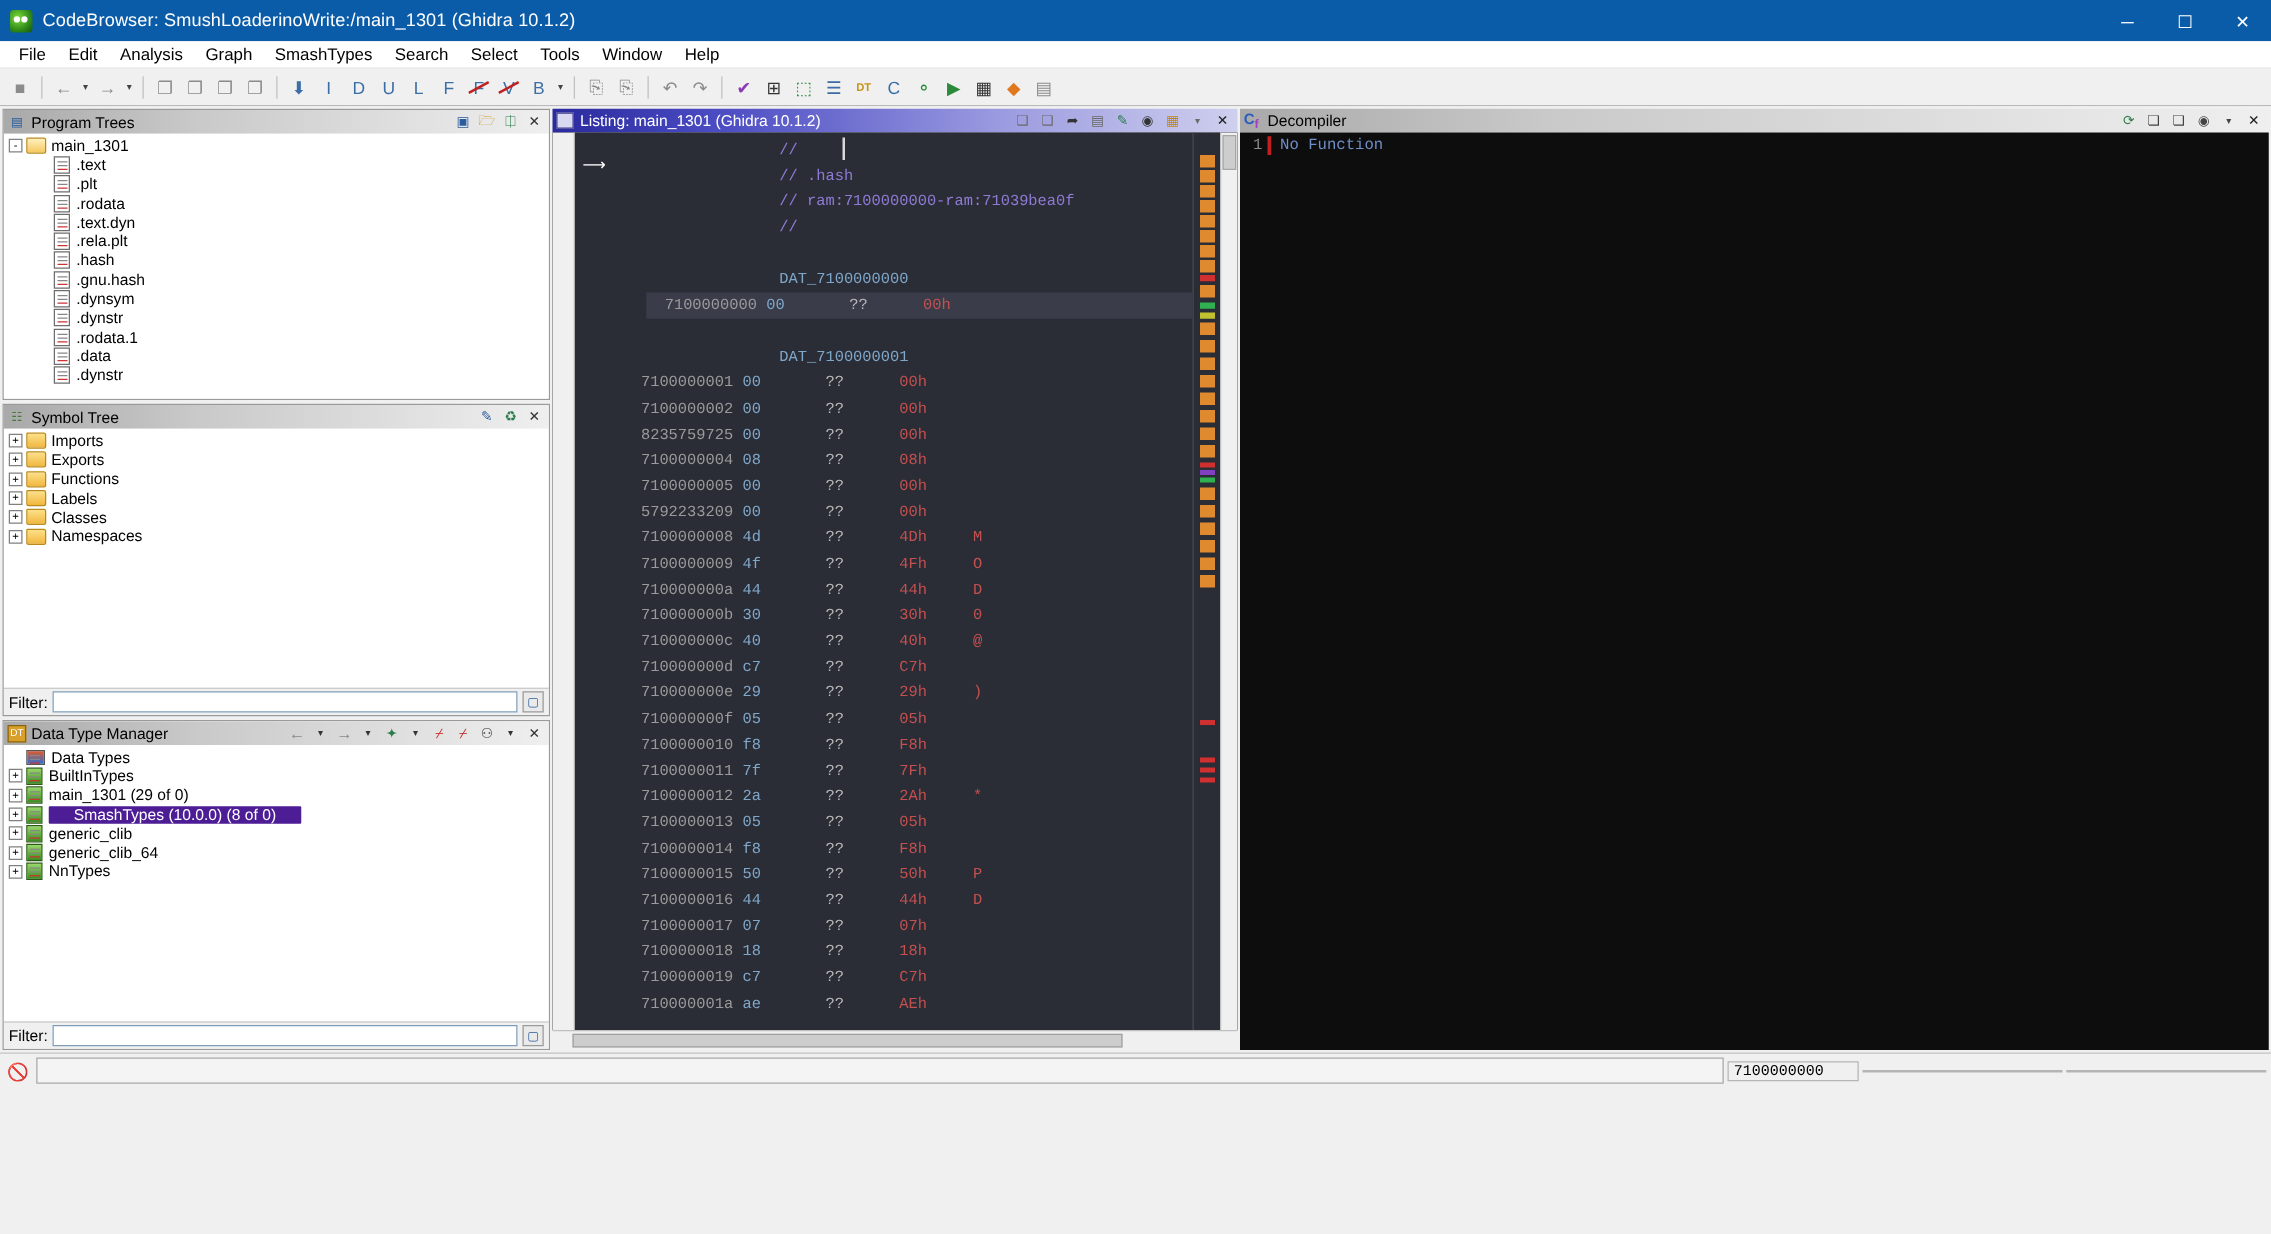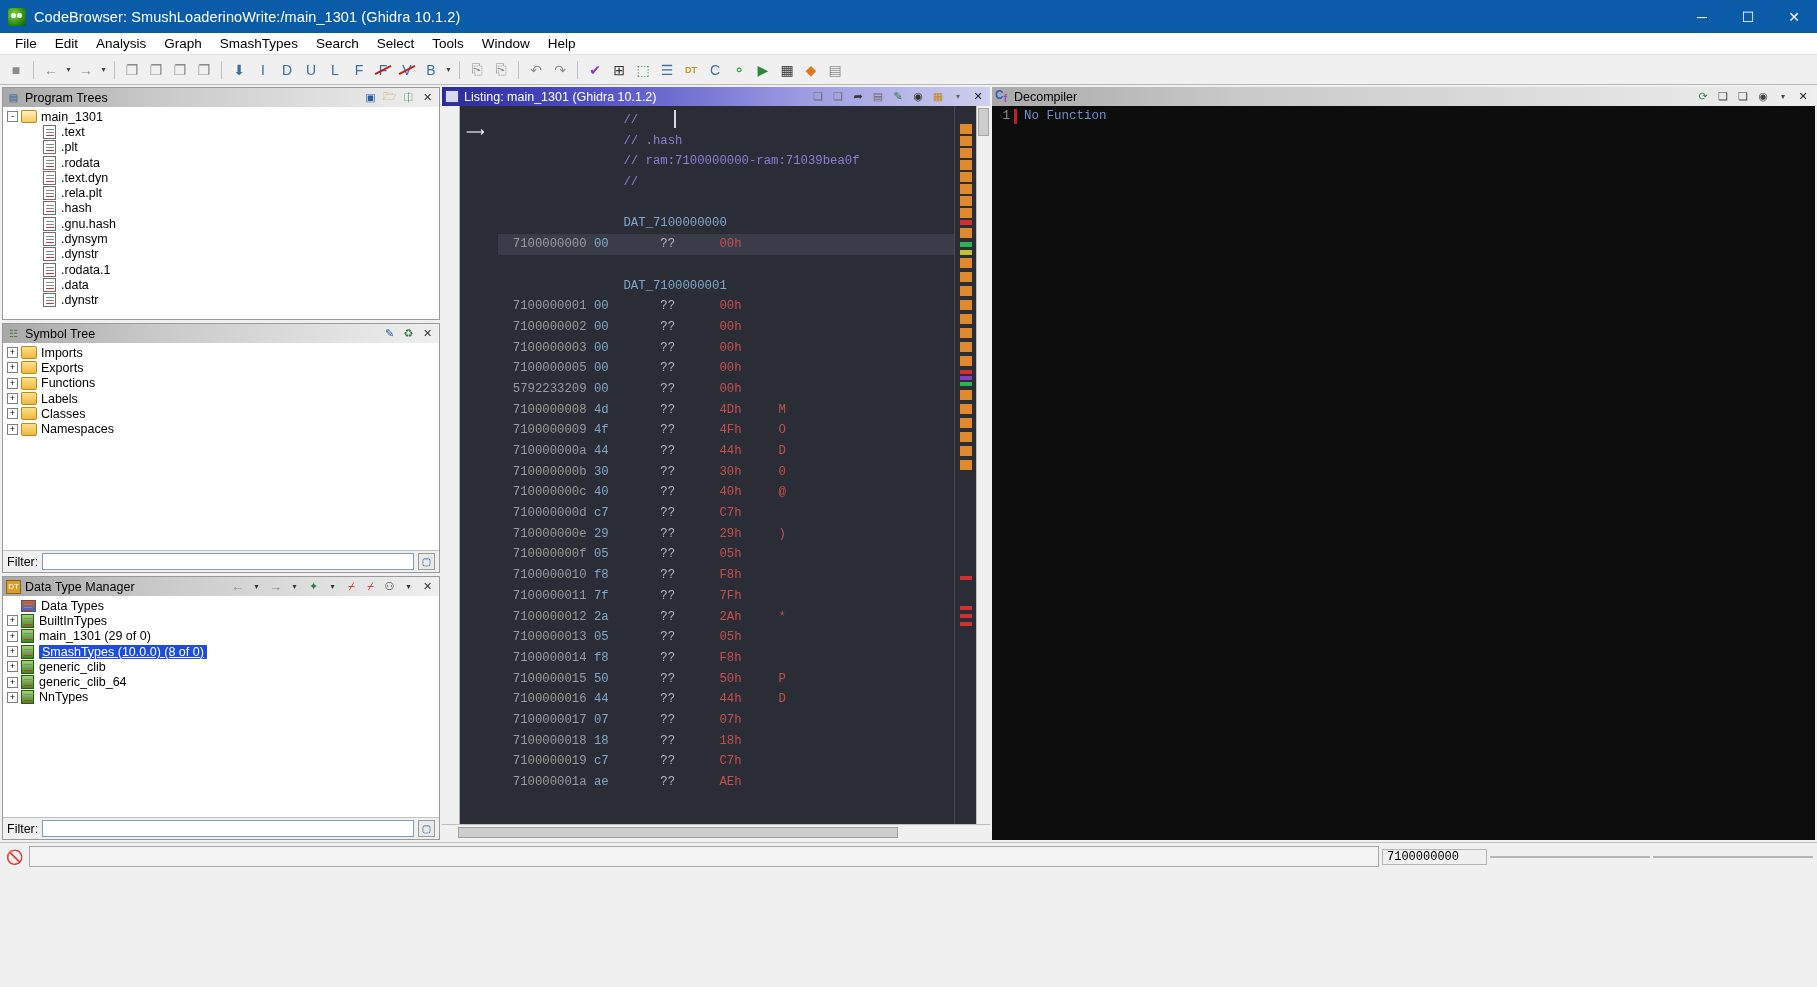--- a/index.html
+++ b/index.html
@@ -67,21 +67,21 @@
   .expspace { width: 14px; flex: none; }
   .indent { width: 22px; flex: none; }
   .folder { width: 16px; height: 13px; margin-right: 4px; flex: none; position: relative;
             background: linear-gradient(to bottom,#fde08a,#f0b73f); border:1px solid #b98a18; border-radius: 1px 2px 2px 2px; }
   .folder.open { background: linear-gradient(to bottom,#fff0bf,#f5c960); }
   .doc { width: 13px; height: 14px; margin-right: 5px; flex: none; background: #fff;
          border: 1px solid #6d6d6d; position: relative; }
   .doc::before { content:""; position:absolute; left:2px; top:3px; width:8px; height:1px;
          background:#888; box-shadow: 0 3px 0 #888, 0 6px 0 #c33; }
   .lbl { color: #000; }
-  .sel { background: #1d4ed8; color: #fff; padding: 0 3px; border-radius: 1px; text-decoration: underline; }
+  .sel { background: #4c1d95; color: #fff; padding: 0 20px; border-radius: 1px; }
   .filterbar { height: 22px; background: #f0f0f0; display: flex; align-items: center;
                padding: 0 4px; gap: 4px; border-top: 1px solid #c0c0c0; flex: none; }
   .filterbar label { font-size: 12.5px; }
   .filterbar input { flex: 1; height: 17px; border: 1px solid #7f9db9; font-size: 12px; padding: 0 3px;
                      font-family:"Liberation Sans",sans-serif; }
   .filterbar .fico { width: 17px; height: 17px; border: 1px solid #9a9a9a; background: #eaeaea;
                      display:flex;align-items:center;justify-content:center;font-size:10px;color:#2a5d9e; }
   .tabstrip { height: 22px; background: #f0f0f0; display: flex; align-items: flex-end; border-top:1px solid #bcbcbc; flex:none;}
   .tabstrip .tab { height: 21px; background: #fff; border: 1px solid #a0a0a0; border-bottom: none;
                    display: flex; align-items: center; padding: 0 8px; font-size: 12.5px; gap: 8px;
@@ -99,21 +99,21 @@
                         font-size: 11px; color: #6a6a6a; }
   #listingbody { flex: 1; display: flex; background: #2b2d36; overflow: hidden; position: relative; }
   .margin-col { width: 18px; background: #f0f0f0; border-right: 1px solid #b0b0b0; flex: none; position: relative;}
   .arrow-col { width: 38px; background: #2b2d36; flex: none; position: relative; }
   .arrow-col .ar { position: absolute; top: 18px; left: 6px; color: #fff; font-size: 13px; }
   #code {
     flex: 1; font-family: "Liberation Mono", monospace; font-size: 12.3px; line-height: 20.7px;
     background: #2b2d36; color: #c8c8c8; padding-top: 4px; overflow: hidden; position: relative;
   }
   #code .ln { display: block; height: 20.7px; white-space: pre; }
-  #code .ln.hl { background: #3a3d49; }
+  #code .ln.hl { background: #3a3d49; margin-left: 19px; }
   .c-cmt { color: #8e7bd6; }
   .c-lbl { color: #7fa7c9; }
   .c-addr { color: #9a9a9a; }
   .c-byte { color: #7fa7c9; }
   .c-qq { color: #b9b9b9; }
   .c-hex { color: #c45050; }
   .c-chr { color: #c45050; }
   .cursor-bar { position:absolute; left:176px; top:4px; width:2px; height:18px; background:#d8d8d8; }
   .ovwbar { width: 22px; background: #2b2d36; border-left:1px solid #4a4a4a; flex:none; position: relative; }
   .ovwbar i { position: absolute; left: 5px; width: 12px; display: block; }
@@ -450,21 +450,22 @@
           <div class="ln"><span class="c-cmt">                 // .hash</span></div>
           <div class="ln"><span class="c-cmt">                 // ram:7100000000-ram:71039bea0f</span></div>
           <div class="ln"><span class="c-cmt">                 //</span></div>
           <div class="ln"> </div>
           <div class="ln"><span class="c-lbl">                 DAT_7100000000</span></div>
           <div class="ln hl"><span class="c-addr">  7100000000 </span><span class="c-byte">00   </span><span class="c-qq">    ??      </span><span class="c-hex">00h     </span><span class="c-chr"></span></div>
           <div class="ln"> </div>
           <div class="ln"><span class="c-lbl">                 DAT_7100000001</span></div>
           <div class="ln"><span class="c-addr">  7100000001 </span><span class="c-byte">00   </span><span class="c-qq">    ??      </span><span class="c-hex">00h     </span><span class="c-chr"></span></div>
           <div class="ln"><span class="c-addr">  7100000002 </span><span class="c-byte">00   </span><span class="c-qq">    ??      </span><span class="c-hex">00h     </span><span class="c-chr"></span></div>
-          <div class="ln"><span class="c-addr">  7100000003 </span><span class="c-byte">00   </span><span class="c-qq">    ??      </span><span class="c-hex">00h     </span><span class="c-chr"></span></div>
+          <div class="ln"><span class="c-addr">  8235759725 </span><span class="c-byte">00   </span><span class="c-qq">    ??      </span><span class="c-hex">00h     </span><span class="c-chr"></span></div>
+          <div class="ln"><span class="c-addr">  7100000004 </span><span class="c-byte">08   </span><span class="c-qq">    ??      </span><span class="c-hex">08h     </span><span class="c-chr"></span></div>
           <div class="ln"><span class="c-addr">  7100000005 </span><span class="c-byte">00   </span><span class="c-qq">    ??      </span><span class="c-hex">00h     </span><span class="c-chr"></span></div>
           <div class="ln"><span class="c-addr">  5792233209 </span><span class="c-byte">00   </span><span class="c-qq">    ??      </span><span class="c-hex">00h     </span><span class="c-chr"></span></div>
           <div class="ln"><span class="c-addr">  7100000008 </span><span class="c-byte">4d   </span><span class="c-qq">    ??      </span><span class="c-hex">4Dh     </span><span class="c-chr">M</span></div>
           <div class="ln"><span class="c-addr">  7100000009 </span><span class="c-byte">4f   </span><span class="c-qq">    ??      </span><span class="c-hex">4Fh     </span><span class="c-chr">O</span></div>
           <div class="ln"><span class="c-addr">  710000000a </span><span class="c-byte">44   </span><span class="c-qq">    ??      </span><span class="c-hex">44h     </span><span class="c-chr">D</span></div>
           <div class="ln"><span class="c-addr">  710000000b </span><span class="c-byte">30   </span><span class="c-qq">    ??      </span><span class="c-hex">30h     </span><span class="c-chr">0</span></div>
           <div class="ln"><span class="c-addr">  710000000c </span><span class="c-byte">40   </span><span class="c-qq">    ??      </span><span class="c-hex">40h     </span><span class="c-chr">@</span></div>
           <div class="ln"><span class="c-addr">  710000000d </span><span class="c-byte">c7   </span><span class="c-qq">    ??      </span><span class="c-hex">C7h     </span><span class="c-chr"></span></div>
           <div class="ln"><span class="c-addr">  710000000e </span><span class="c-byte">29   </span><span class="c-qq">    ??      </span><span class="c-hex">29h     </span><span class="c-chr">)</span></div>
           <div class="ln"><span class="c-addr">  710000000f </span><span class="c-byte">05   </span><span class="c-qq">    ??      </span><span class="c-hex">05h     </span><span class="c-chr"></span></div>

